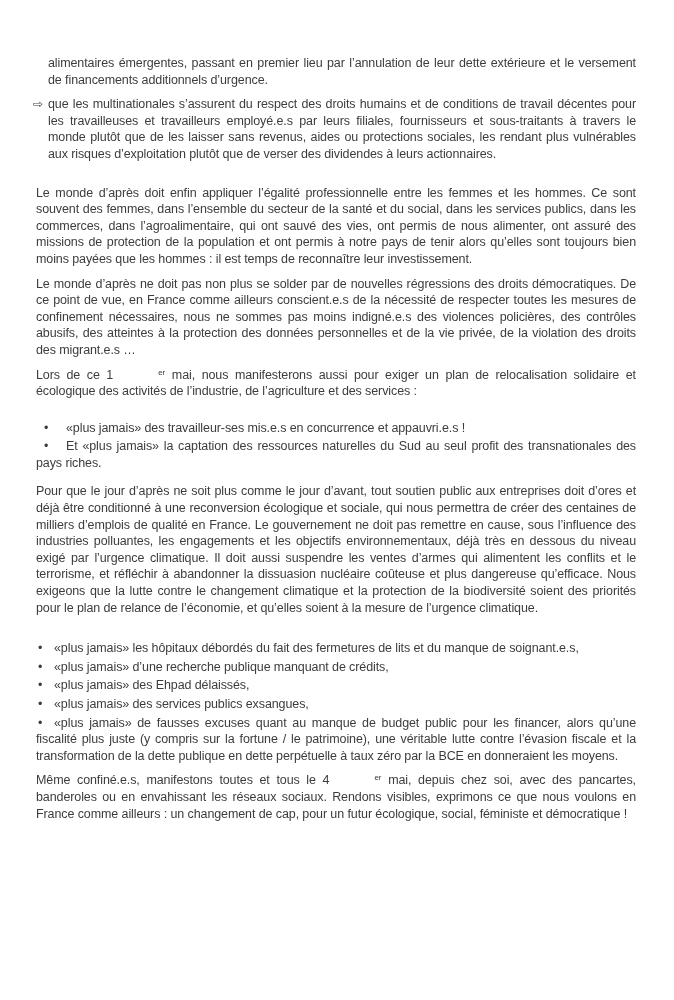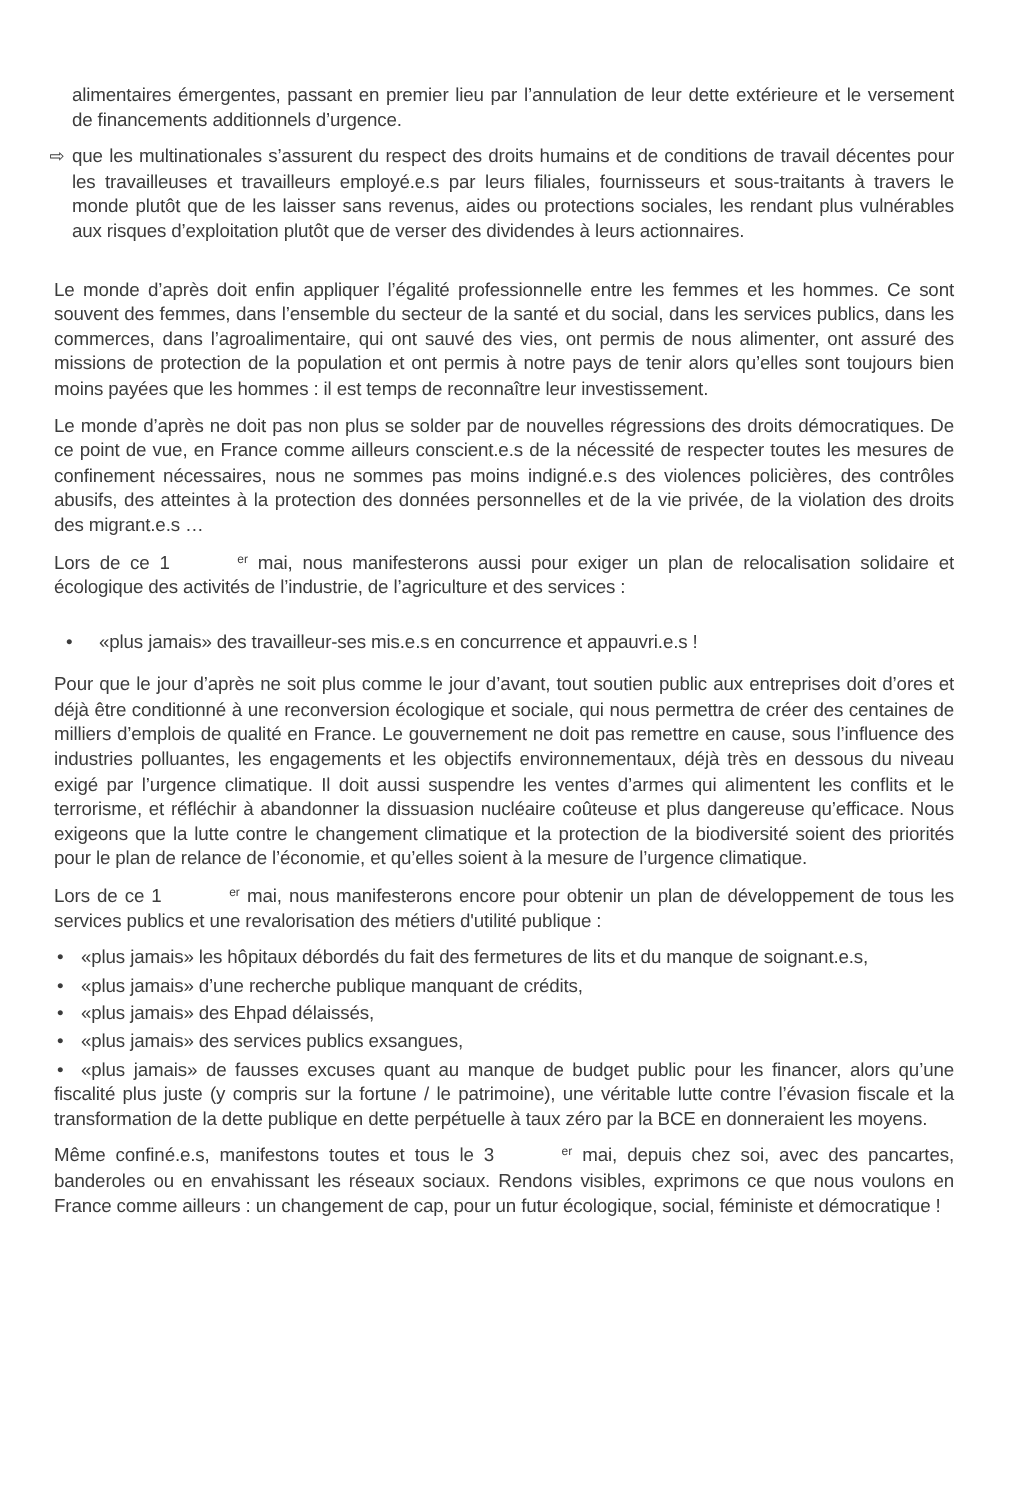--- a/index.html
+++ b/index.html
@@ -36,21 +36,21 @@
     text-indent: -15px;      
     margin: 0 0 8px 0;
   }
   .arrow-glyph {
     display: inline-block;
     width: 15px;
     text-indent: 0;
     font-size: 12px;
   }
   .blist { margin: 20px 0 12px 0; }
-  .blist2 { margin: 8px 0 8px 0; }
+  .blist2 { margin: 24px 0 8px 0; }
   .bitem {
     text-indent: 8px;   
     margin: 0 0 2px 0;
   }
   .bitem2 {
     text-indent: 2px;   
     margin: 0 0 2px 0;
   }
   .bullet-glyph {
     display: inline-block;
@@ -84,39 +84,41 @@
   <p class="para just sec-gap">Le monde d’après doit enfin appliquer l’égalité professionnelle entre les femmes et les hommes. Ce sont souvent des femmes, dans l’ensemble du secteur de la santé et du social, dans les services publics, dans les commerces, dans l’agroalimentaire, qui ont sauvé des vies, ont permis de nous alimenter, ont assuré des missions de protection de la population et ont permis à notre pays de tenir alors qu’elles sont toujours bien moins payées que les hommes : il est temps de reconnaître leur investissement.</p>
 
   <p class="para just">Le monde d’après ne doit pas non plus se solder par de nouvelles régressions des droits démocratiques. De ce point de vue, en France comme ailleurs conscient.e.s de la nécessité de respecter toutes les mesures de confinement nécessaires, nous ne sommes pas moins indigné.e.s des violences policières, des contrôles abusifs, des atteintes à la protection des données personnelles et de la vie privée, de la violation des droits des migrant.e.s …</p>
 
   <p class="para just"><span>Lors de ce 1</span><sup>er</sup><span> mai, nous manifesterons aussi pour exiger un plan de relocalisation solidaire et écologique des activités de l’industrie, de l’agriculture et des services :</span></p>
 
   <div class="blist">
     <div class="bitem just">
       <span class="bullet-glyph">•</span><span>«plus jamais» des travailleur-ses mis.e.s en concurrence et appauvri.e.s !</span>
     </div>
+    <div class="bitem just">
+      <span class="bullet-glyph">•</span><span>Et «plus jamais» la captation des ressources naturelles du Sud au seul profit des transnationales des pays riches.</span>
+    </div>
   </div>
 
   <p class="para just">Pour que le jour d’après ne soit plus comme le jour d’avant, tout soutien public aux entreprises doit d’ores et déjà être conditionné à une reconversion écologique et sociale, qui nous permettra de créer des centaines de milliers d’emplois de qualité en France. Le gouvernement ne doit pas remettre en cause, sous l’influence des industries polluantes, les engagements et les objectifs environnementaux, déjà très en dessous du niveau exigé par l’urgence climatique. Il doit aussi suspendre les ventes d’armes qui alimentent les conflits et le terrorisme, et réfléchir à abandonner la dissuasion nucléaire coûteuse et plus dangereuse qu’efficace. Nous exigeons que la lutte contre le changement climatique et la protection de la biodiversité soient des priorités pour le plan de relance de l’économie, et qu’elles soient à la mesure de l’urgence climatique.</p>
 
-  <p class="para just"><span>Lors de ce 1</span><sup>er</sup><span> mai, nous manifesterons encore pour obtenir un plan de développement de tous les services publics et une revalorisation des métiers d'utilité publique :</span></p>
 
   <div class="blist2">
     <div class="bitem2 just">
       <span class="bullet-glyph2">•</span><span>«plus jamais» les hôpitaux débordés du fait des fermetures de lits et du manque de soignant.e.s,</span>
     </div>
     <div class="bitem2 just">
       <span class="bullet-glyph2">•</span><span>«plus jamais» d’une recherche publique manquant de crédits,</span>
     </div>
     <div class="bitem2 just">
       <span class="bullet-glyph2">•</span><span>«plus jamais» des Ehpad délaissés,</span>
     </div>
     <div class="bitem2 just">
       <span class="bullet-glyph2">•</span><span>«plus jamais» des services publics exsangues,</span>
     </div>
     <div class="bitem2 just">
       <span class="bullet-glyph2">•</span><span>«plus jamais» de fausses excuses quant au manque de budget public pour les financer, alors qu’une fiscalité plus juste (y compris sur la fortune / le patrimoine), une véritable lutte contre l’évasion fiscale et la transformation de la dette publique en dette perpétuelle à taux zéro par la BCE en donneraient les moyens.</span>
     </div>
   </div>
 
-  <p class="para just"><span>Même confiné.e.s, manifestons toutes et tous le 3</span><sup>er</sup><span> mai, depuis chez soi, avec des pancartes, banderoles ou en envahissant les réseaux sociaux. Rendons visibles, exprimons ce que nous voulons en France comme ailleurs : un changement de cap, pour un futur écologique, social, féministe et démocratique !</span></p>
+  <p class="para just"><span>Même confiné.e.s, manifestons toutes et tous le 4</span><sup>er</sup><span> mai, depuis chez soi, avec des pancartes, banderoles ou en envahissant les réseaux sociaux. Rendons visibles, exprimons ce que nous voulons en France comme ailleurs : un changement de cap, pour un futur écologique, social, féministe et démocratique !</span></p>
 
 </div>
 
 </body></html>

